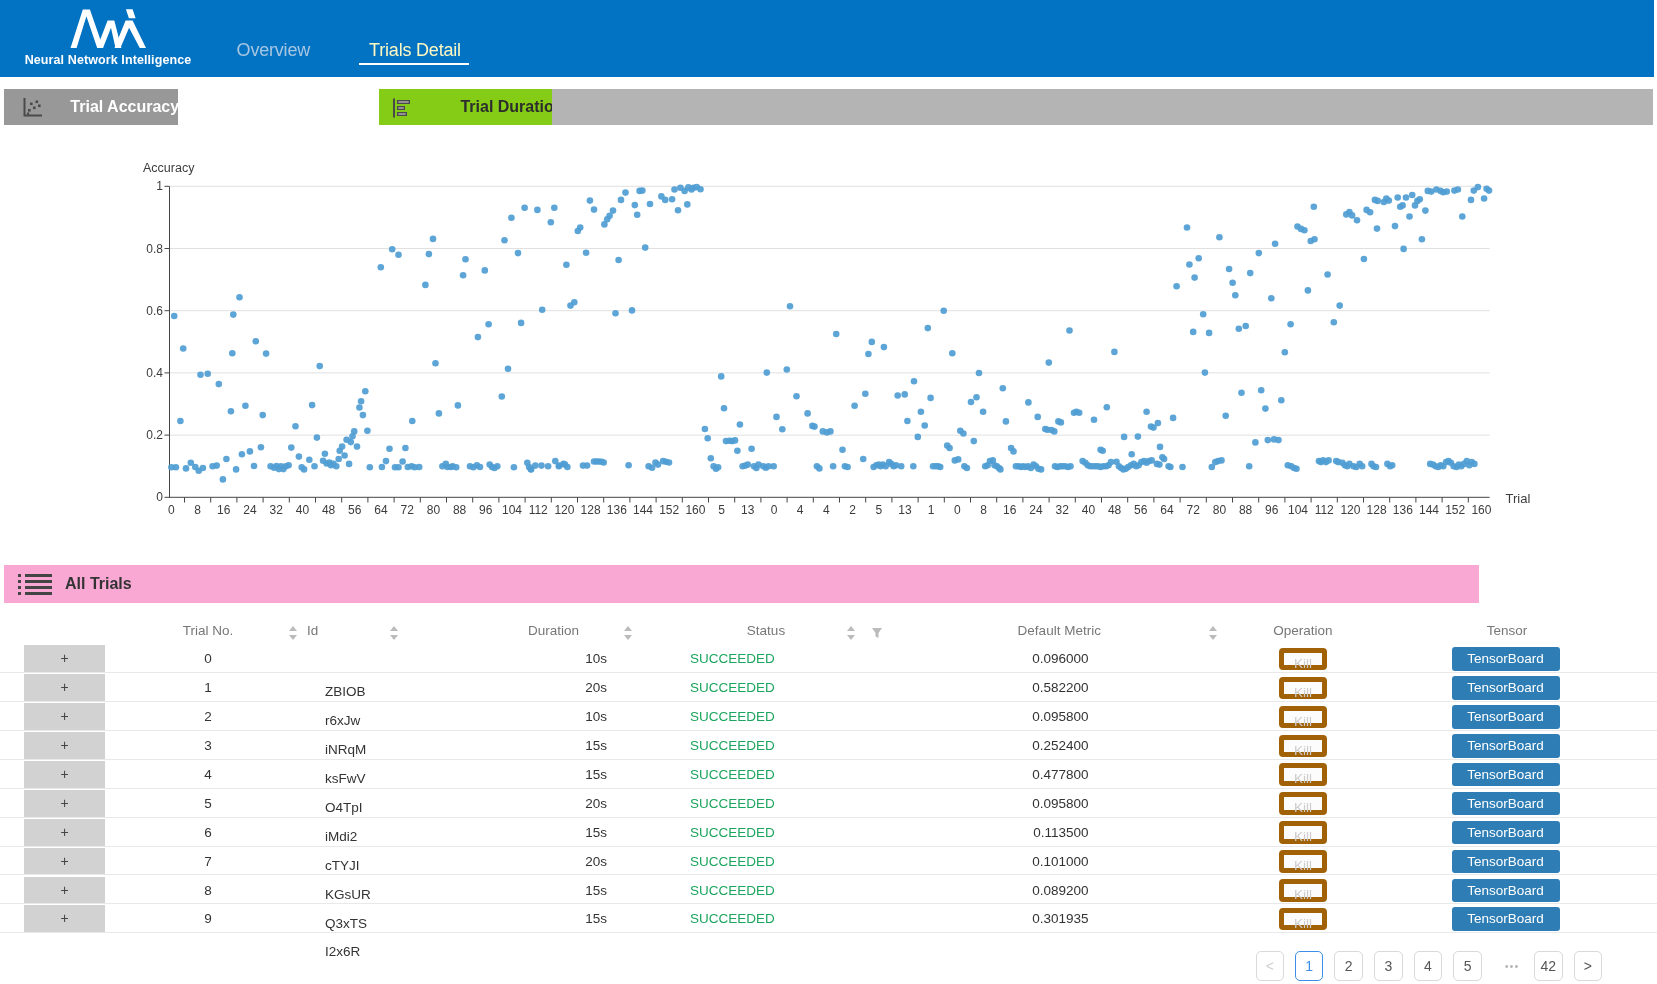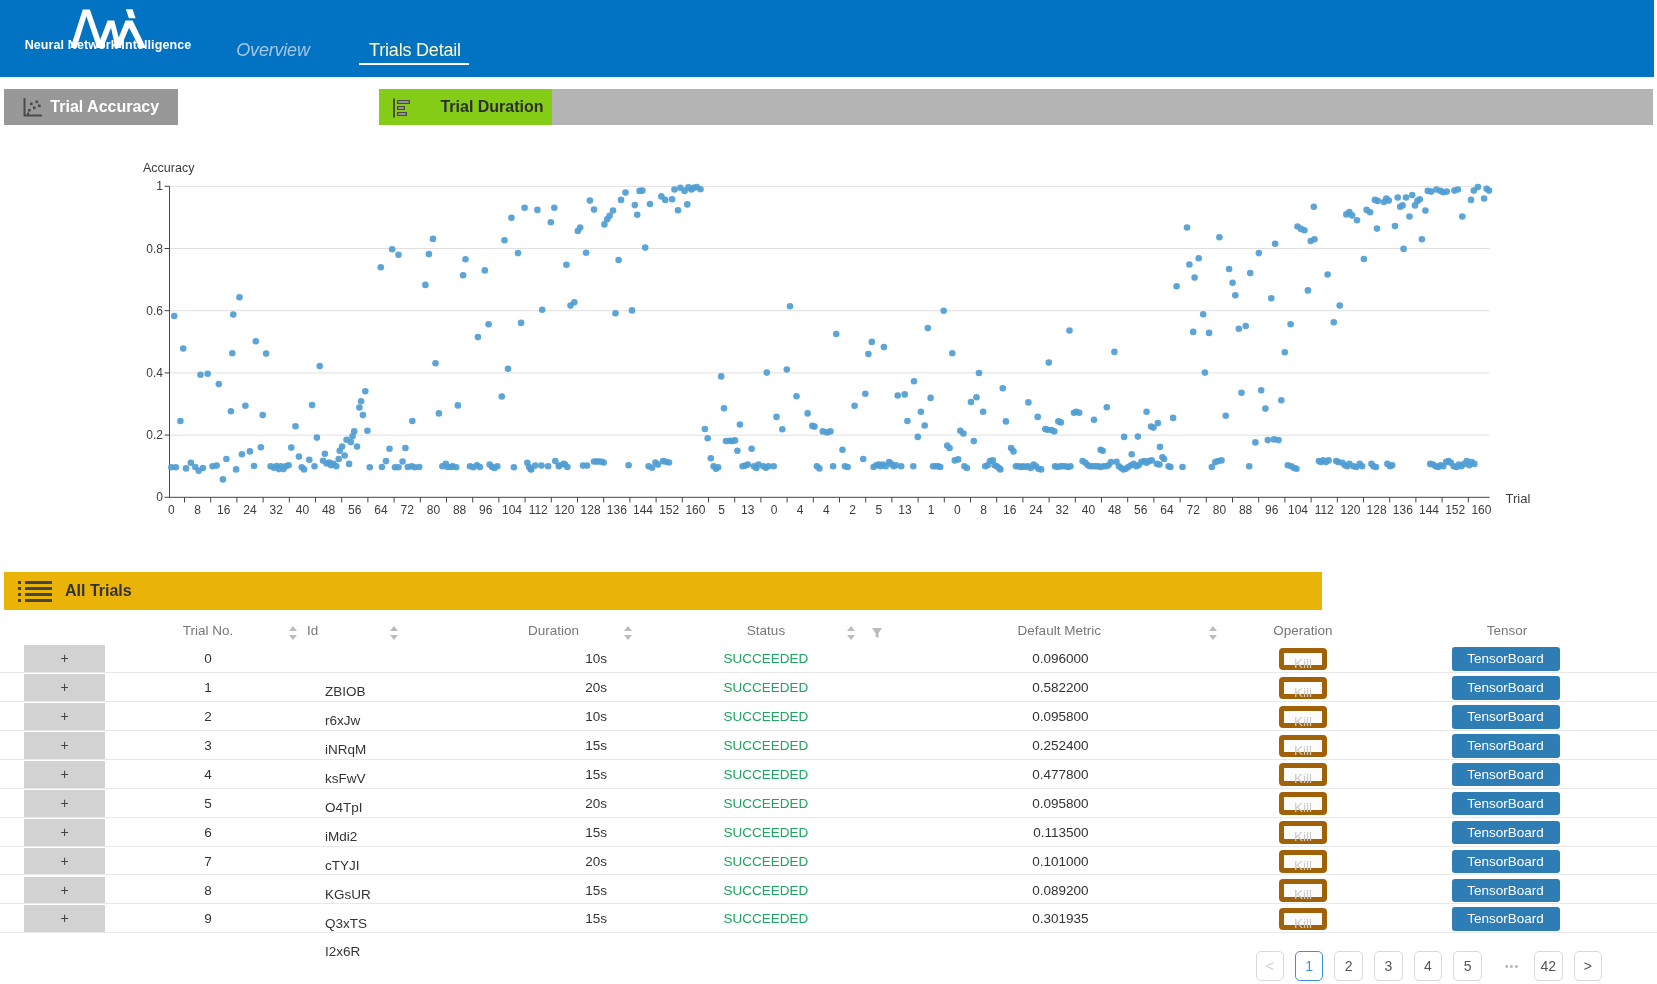--- a/index.html
+++ b/index.html
@@ -1,46 +1,46 @@
 <!DOCTYPE html>
 <html><head><meta charset="utf-8"><title>NNI</title>
 <style>
 * { margin:0; padding:0; box-sizing:border-box; }
 html,body { width:1657px; height:984px; background:#fff; font-family:"Liberation Sans", sans-serif; overflow:hidden; }
 #page { position:relative; width:1657px; height:984px; }
 .abs { position:absolute; }
 
 #hdr { position:absolute; left:0; top:0; width:1654px; height:77px; background:#0272c3; }
-#logotext { position:absolute; left:0; top:38px; width:216px; text-align:center; color:#fff; font-size:12.5px; font-weight:bold; letter-spacing:0.1px; }
+#logotext { position:absolute; left:0; top:53px; width:216px; text-align:center; color:#fff; font-size:12.5px; font-weight:bold; letter-spacing:0.1px; }
 .nav { position:absolute; top:40px; font-size:18px; white-space:nowrap; letter-spacing:-0.2px; }
-#nav1 { left:236px; width:74px; text-align:center; color:#a6c6e2;font-style:italic; }
+#nav1 { left:236px; width:74px; text-align:right; color:#a6c6e2; }
 #nav2 { left:369px; width:92px; text-align:center; color:#fef9c3; }
 #navline { position:absolute; left:359px; top:63.2px; width:110px; height:2px; background:#fff; }
 
-.tab { position:absolute; top:88.5px; height:36px; font-size:16px; font-weight:bold; color:#2d2d2d; }
+.tab { position:absolute; top:88.5px; height:36px; font-size:16px; font-weight:bold; color:#2d2d2d;padding-left:20px; }
 .tab .ic { position:absolute; top:7px; }
 .tab .tl { position:absolute; top:9px; width:100%; text-align:center; padding-left:28px; }
 #tab1 { left:4px; width:173.5px; background:#989898; color:#fff; }
 #tab2 { left:180.5px; width:195.5px; background:#b4b4b4; }
 #tab3 { left:379px; width:198px; background:#84cc16; }
 #tabrest { position:absolute; left:551.5px; top:88.5px; width:1101.5px; height:36px; background:#b4b4b4; }
 
 #chart { position:absolute; left:0; top:0; }
 .axlab { font-size:12px; fill:#3c3c3c; }
 
-#atbar { position:absolute; left:4px; top:565.4px; width:1318px; height:38px; background:#eab308;margin-top:7px; }
+#atbar { position:absolute; left:4px; top:565.4px; width:1475px; height:38px; background:#f9a8d4; }
 #attext { position:absolute; left:61px; top:10px; font-size:16px; font-weight:bold; color:#333; }
 
 .th { position:absolute; top:623px; height:18px; font-size:13.5px; color:#777; }
 .row { position:absolute; left:0; width:1657px; height:28.9px; border-bottom:1px solid #e9e9e9; font-size:13.5px; color:#333; }
 .row .exp { position:absolute; left:24px; top:1px; width:81px; height:26.9px; background:#d2d2d2; text-align:center; line-height:26px; color:#444; font-size:14px; }
 .c-no { position:absolute; left:170px; width:76px; text-align:center; top:7px; }
 .c-id { position:absolute; left:325px; top:7px;margin-top:33px; }
 .c-dur { position:absolute; left:500px; width:107px; text-align:right; top:7px; }
-.c-st { position:absolute; left:690px; width:152px; text-align:center; top:7px; color:#1ca55e; }
+.c-st { position:absolute; left:690px; width:152px; text-align:left; top:7px; color:#1ca55e; }
 .c-met { position:absolute; left:960px; width:128.5px; text-align:right; top:7px; }
 .kill { position:absolute; left:1279px; top:3.5px; width:48px; height:22.5px; border:5px solid #a16207; border-radius:4px; background:#fcfcfc; color:#ccc; text-align:center; line-height:21px; font-size:13.5px; }
 .tb { position:absolute; left:1451.5px; top:3px; width:108px; height:23.5px; border-radius:3px; background:#2e7eb5; color:#fff; text-align:center; line-height:23.5px; font-size:13.5px; }
 
 .pbox { position:absolute; top:951px; width:28.5px; height:30px; border:1px solid #d9d9d9; border-radius:5px; background:#fff; font-size:14px; color:#555; text-align:center; line-height:28px; }
 .pact { border-color:#3b8fe8; color:#3b8fe8; }
 .pdis { color:#cfcfcf; }
 .pnext { color:#555; }
 .pdots { position:absolute; top:951px; width:28px; text-align:center; color:#b5b5b5; font-size:11px; line-height:30px; letter-spacing:1px; }
 .sorticon { position:absolute; top:625px; }

